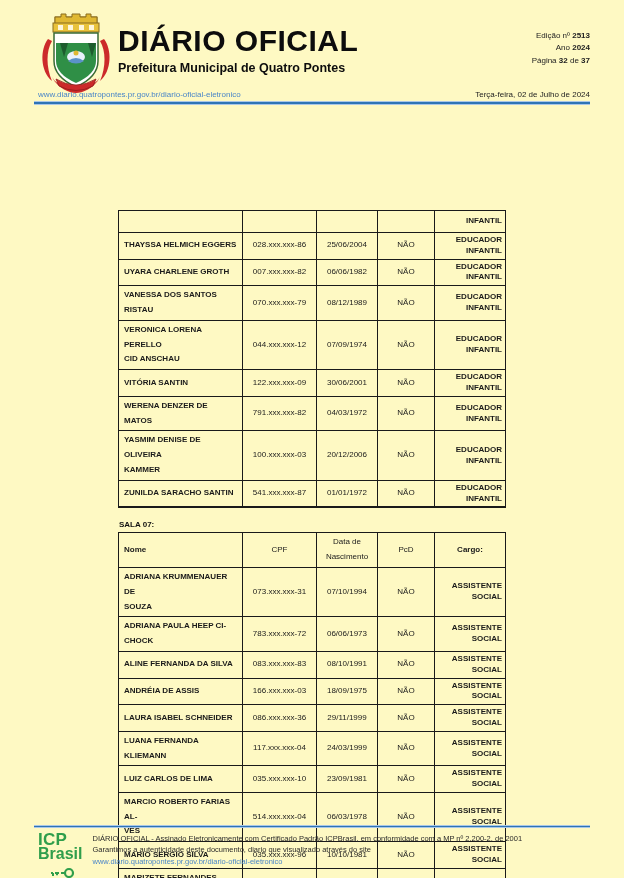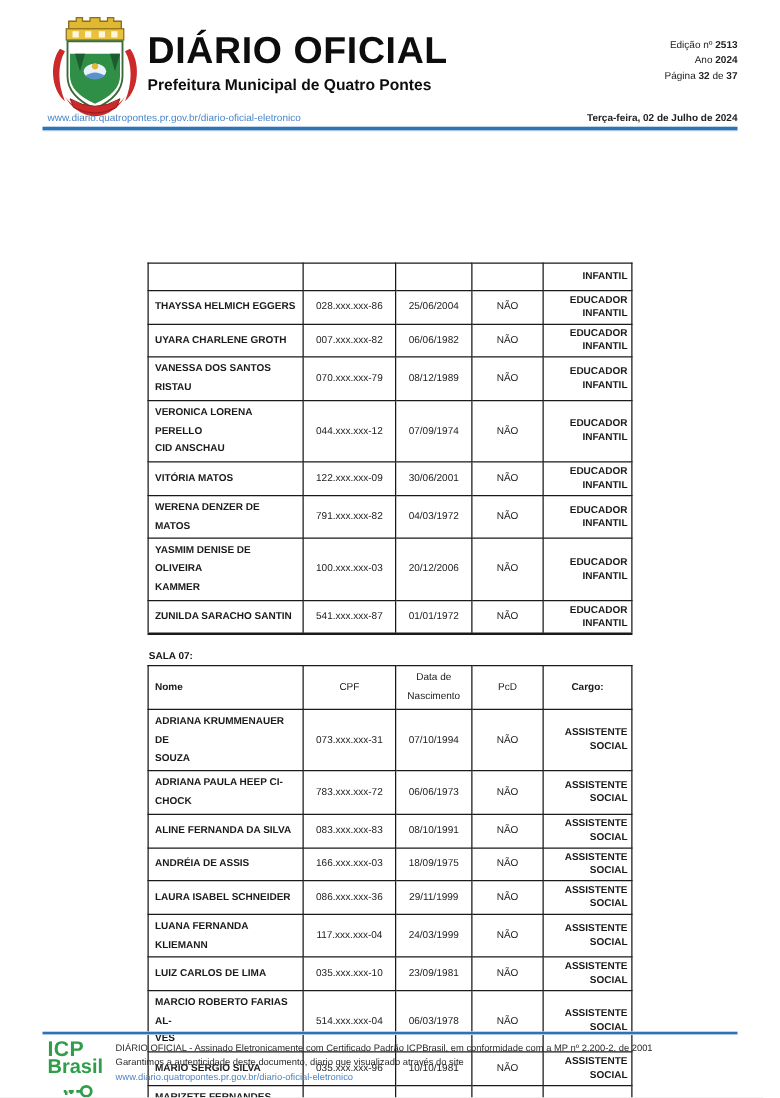--- a/index.html
+++ b/index.html
@@ -1,39 +1,39 @@
 <!DOCTYPE html>
 <html><head>
 <meta charset="utf-8">
 <style>
   * { margin: 0; padding: 0; box-sizing: border-box; }
   html, body { background: #e8e8e8; }
   .page {
     position: relative;
     width: 624px;
     height: 878px;
-    background: #ffffff;
+    background: #fef9c3;
     font-family: "Liberation Sans", sans-serif;
     color: #1a1a1a;
     overflow: hidden;
     margin: 0 auto;
   }
 
   
   .header { position: absolute; top: 13px; left: 38px; right: 34px; height: 84px; }
   .crest { position: absolute; left: 0; top: 0; width: 76px; height: 84px; }
   .title-block { position: absolute; left: 80px; top: 12px; }
   .doc-title { font-size: 30px; font-weight: bold; letter-spacing: 0.5px; color: #0d0d0d; line-height: 1.05; }
   .doc-subtitle { font-size: 12.5px; font-weight: bold; color: #0d0d0d; margin-top: 4px; }
   .edition-block { position: absolute; right: 0; top: 17px; text-align: right; font-size: 8px; line-height: 1.55; color: #222; }
   .edition-block b { font-weight: bold; }
 
   .url-row { position: absolute; top: 90px; left: 38px; right: 34px; display: flex; justify-content: space-between; align-items: baseline; }
   .header-url { font-size: 8px; color: #4a86c8; text-decoration: none; }
-  .header-date { font-size: 8px; color: #222; font-weight: bold; }
+  .header-date { font-size: 8px; color: #222; }
 
   .rule-blue { position: absolute; left: 34px; right: 34px; height: 4px;
     background: linear-gradient(to bottom, #a9c7e8 0 22%, #2e74b5 22% 78%, #a9c7e8 78% 100%); }
   .rule-top { top: 101px; }
   .rule-bottom { top: 825px; height: 3px; }
 
   
   .content { position: absolute; left: 118px; top: 210px; width: 387px; }
   table.doc-table { border-collapse: collapse; width: 387px; table-layout: fixed; }
   table.doc-table, table.doc-table td, table.doc-table th { border: 1px solid #1a1a1a; }
@@ -153,21 +153,21 @@
         </tr>
         <tr>
           <td class="c-name">VERONICA LORENA PERELLO
 CID ANSCHAU</td>
           <td class="c-cpf">044.xxx.xxx-12</td>
           <td class="c-birth">07/09/1974</td>
           <td class="c-pcd">NÃO</td>
           <td class="c-cargo">EDUCADOR INFANTIL</td>
         </tr>
         <tr>
-          <td class="c-name">VITÓRIA MATOS</td>
+          <td class="c-name">VITÓRIA SANTIN</td>
           <td class="c-cpf">122.xxx.xxx-09</td>
           <td class="c-birth">30/06/2001</td>
           <td class="c-pcd">NÃO</td>
           <td class="c-cargo">EDUCADOR INFANTIL</td>
         </tr>
         <tr>
           <td class="c-name">WERENA DENZER DE MATOS</td>
           <td class="c-cpf">791.xxx.xxx-82</td>
           <td class="c-birth">04/03/1972</td>
           <td class="c-pcd">NÃO</td>

